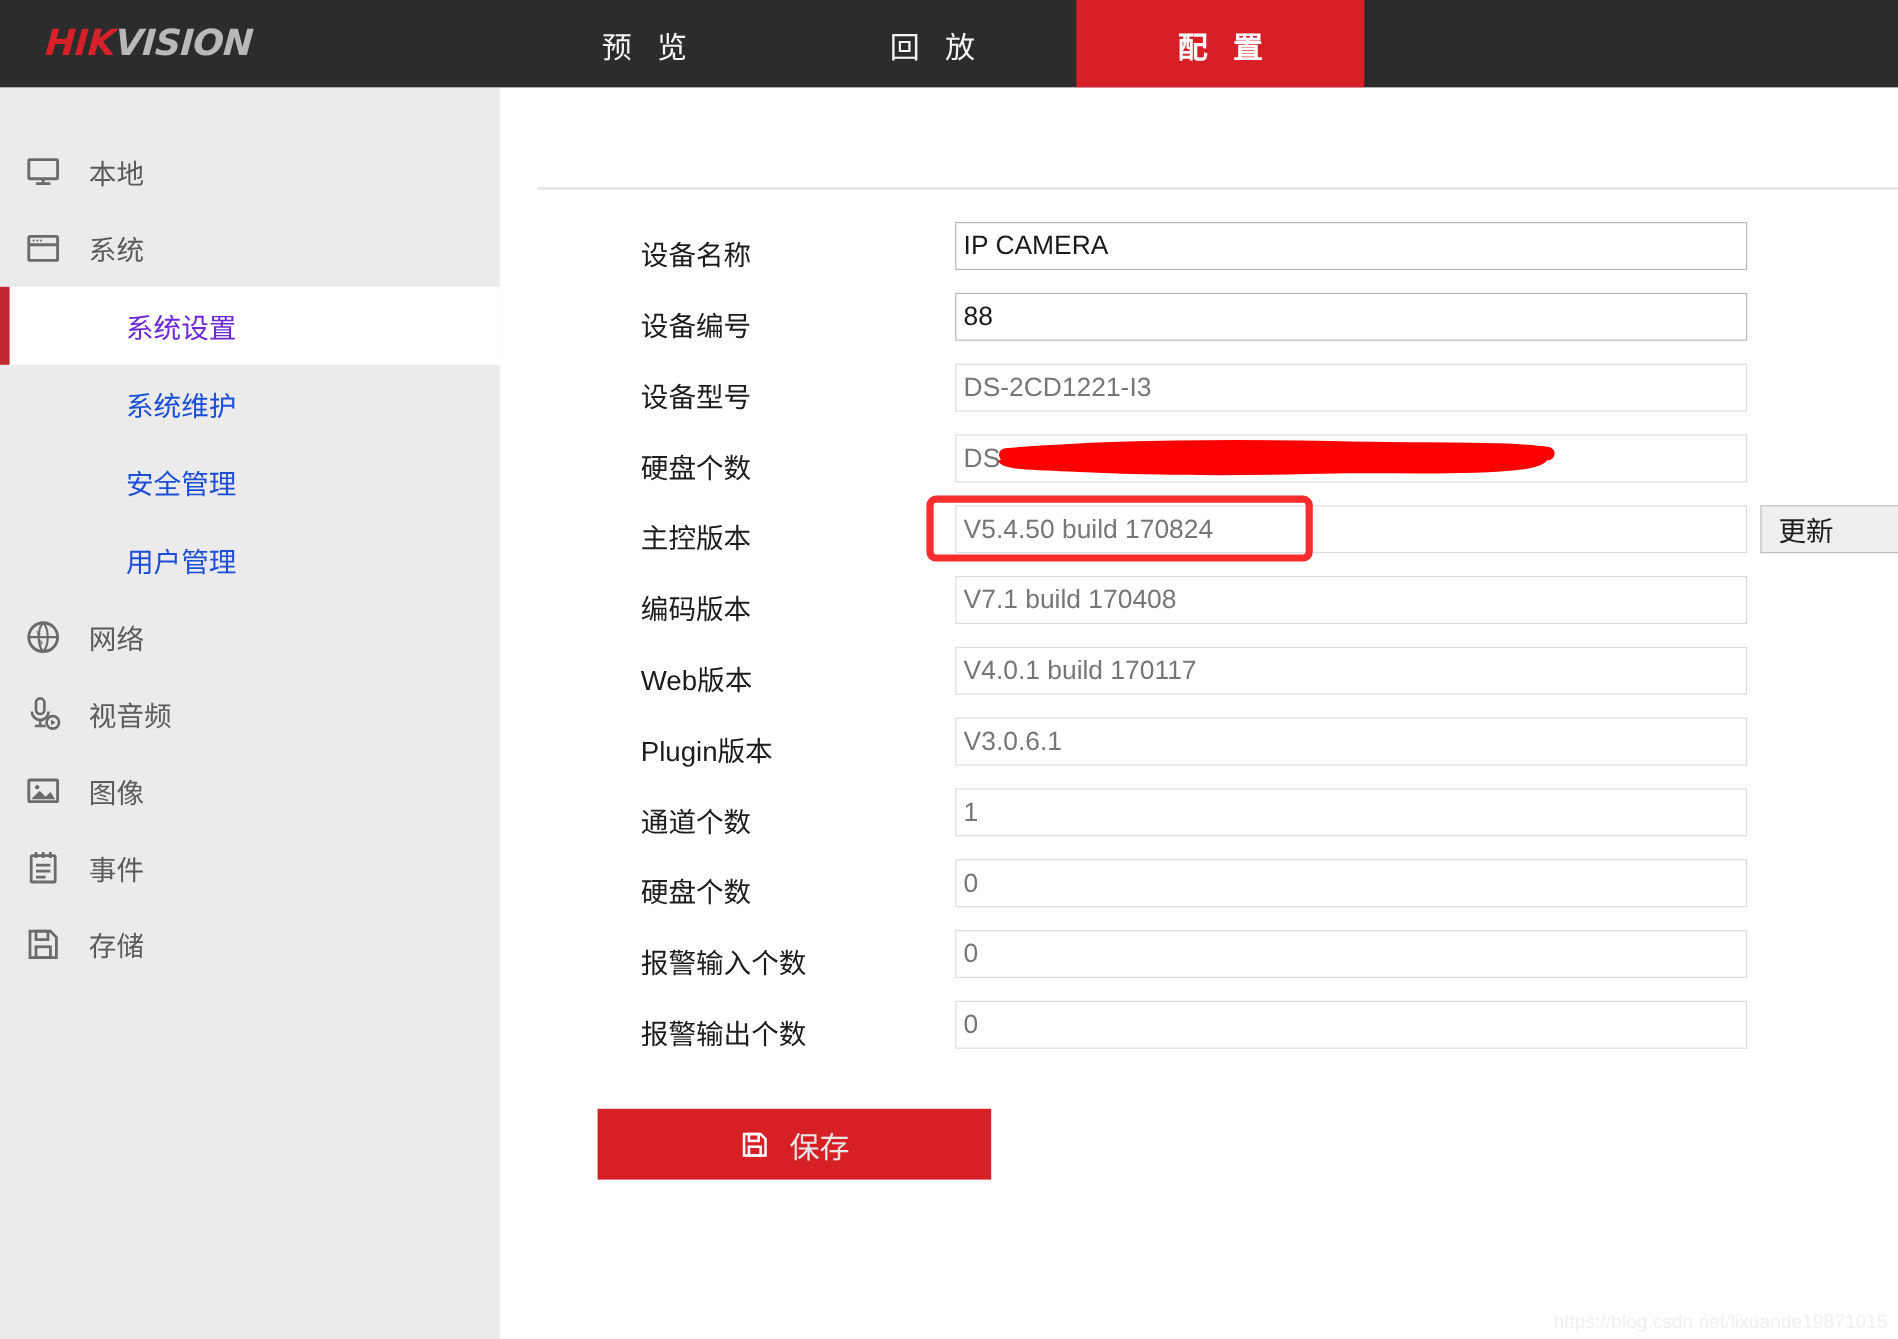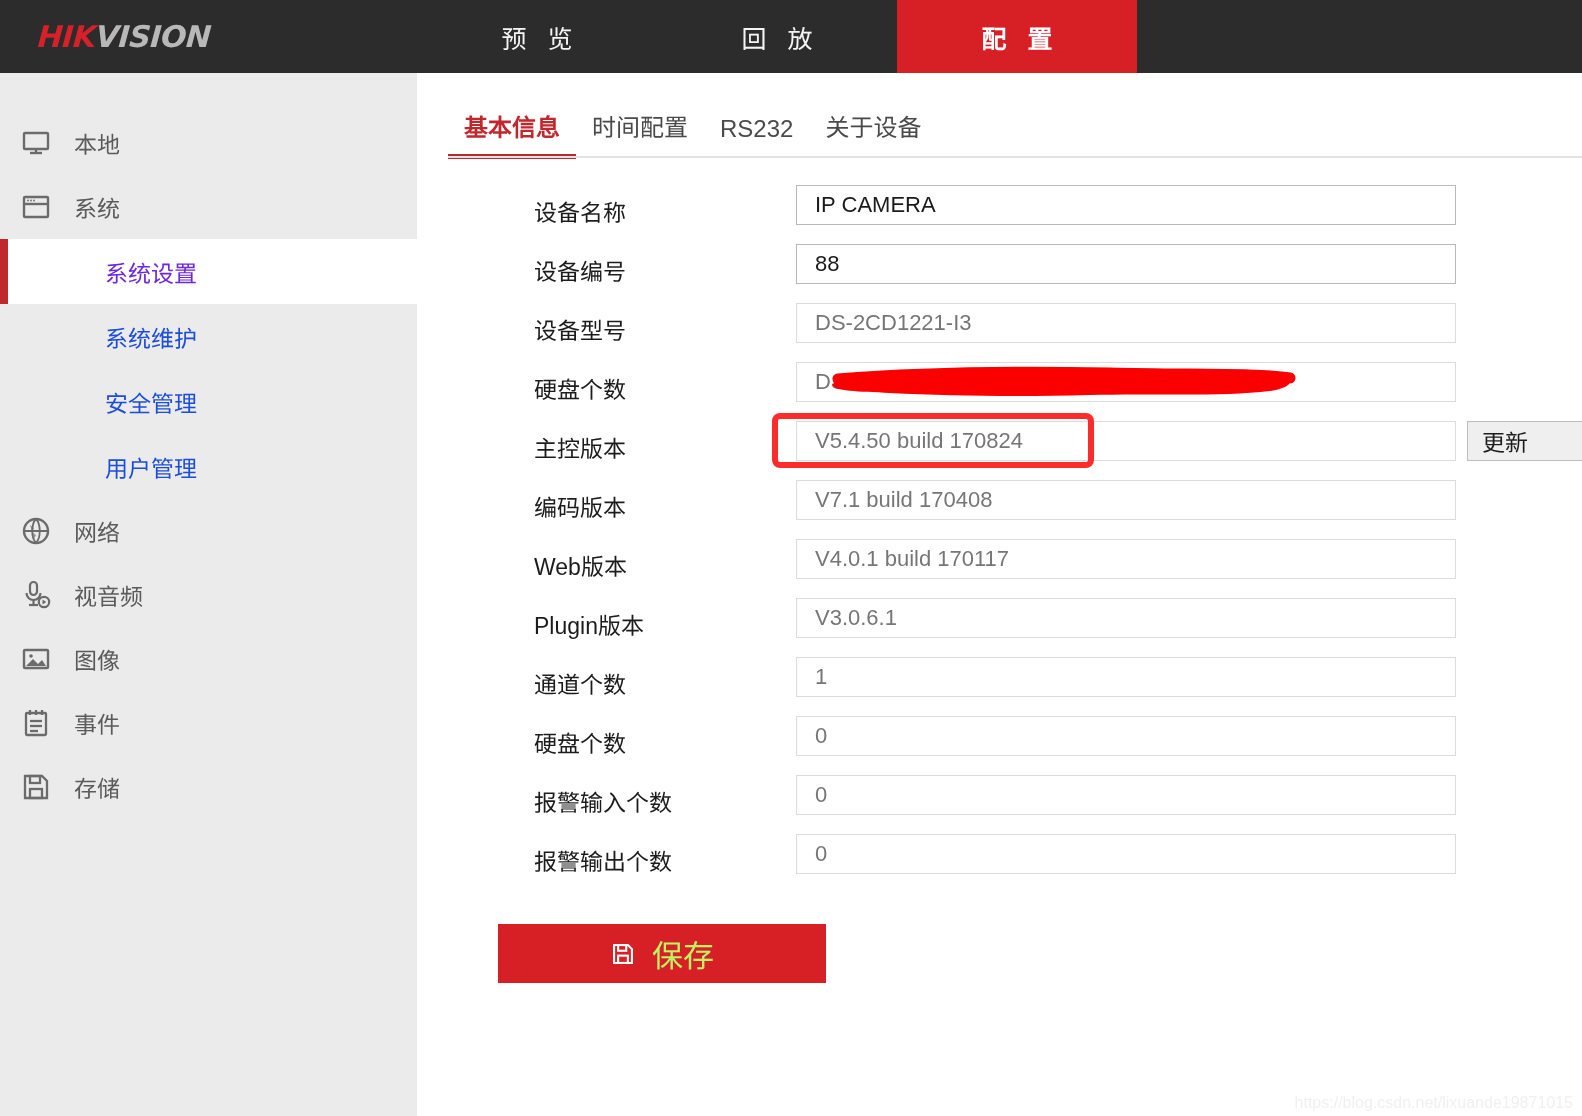--- a/index.html
+++ b/index.html
@@ -195,21 +195,21 @@
     left: 379px;
     top: 4px;
     width: 660px;
     height: 40px;
     box-sizing: border-box;
     border: 1px solid #dcdcdc;
     background: #ffffff;
     font-family: "Liberation Sans", "DejaVu Sans", sans-serif;
     font-size: 22px;
     color: #767676;
-    padding: 0 18px;
+    padding: 0 6px;
     outline: none;
     border-radius: 0;
   }
   .form-input.editable {
     color: #1a1a1a;
     border-color: #b9b9b9;
   }
   .update-btn {
     position: absolute;
     left: 1050px;
@@ -260,22 +260,22 @@
     background: #d71f26;
     border: none;
     display: flex;
     align-items: center;
     justify-content: center;
     gap: 16px;
     cursor: pointer;
     font-family: "Liberation Sans", "DejaVu Sans", sans-serif;
   }
   .save-btn .save-label {
-    font-size: 31px;
-    color: #bef264;
+    font-size: 25px;
+    color: #e5e5e5;
   }
   .save-icon { display: flex; align-items: center; }
 
   
   .watermark {
     position: absolute;
     right: 9px;
     bottom: 4px;
     font-size: 16px;
     color: #f0f0f0;
@@ -395,26 +395,20 @@
         <rect x="10" y="18" width="12" height="9"></rect>
       </svg>
     </span>
     <span class="side-group-label">存储</span>
   </div>
 
 </div>
 
 <div class="content">
 
-  <div class="tabs">
-    <div class="tab active">基本信息</div>
-    <div class="tab">时间配置</div>
-    <div class="tab">RS232</div>
-    <div class="tab">关于设备</div>
-  </div>
   <div class="tab-rule"></div>
 
   <div class="form">
 
     <div class="form-row">
       <span class="form-label">设备名称</span>
       <input class="form-input editable" type="text" value="IP CAMERA" style="">
     </div>
 
     <div class="form-row">

